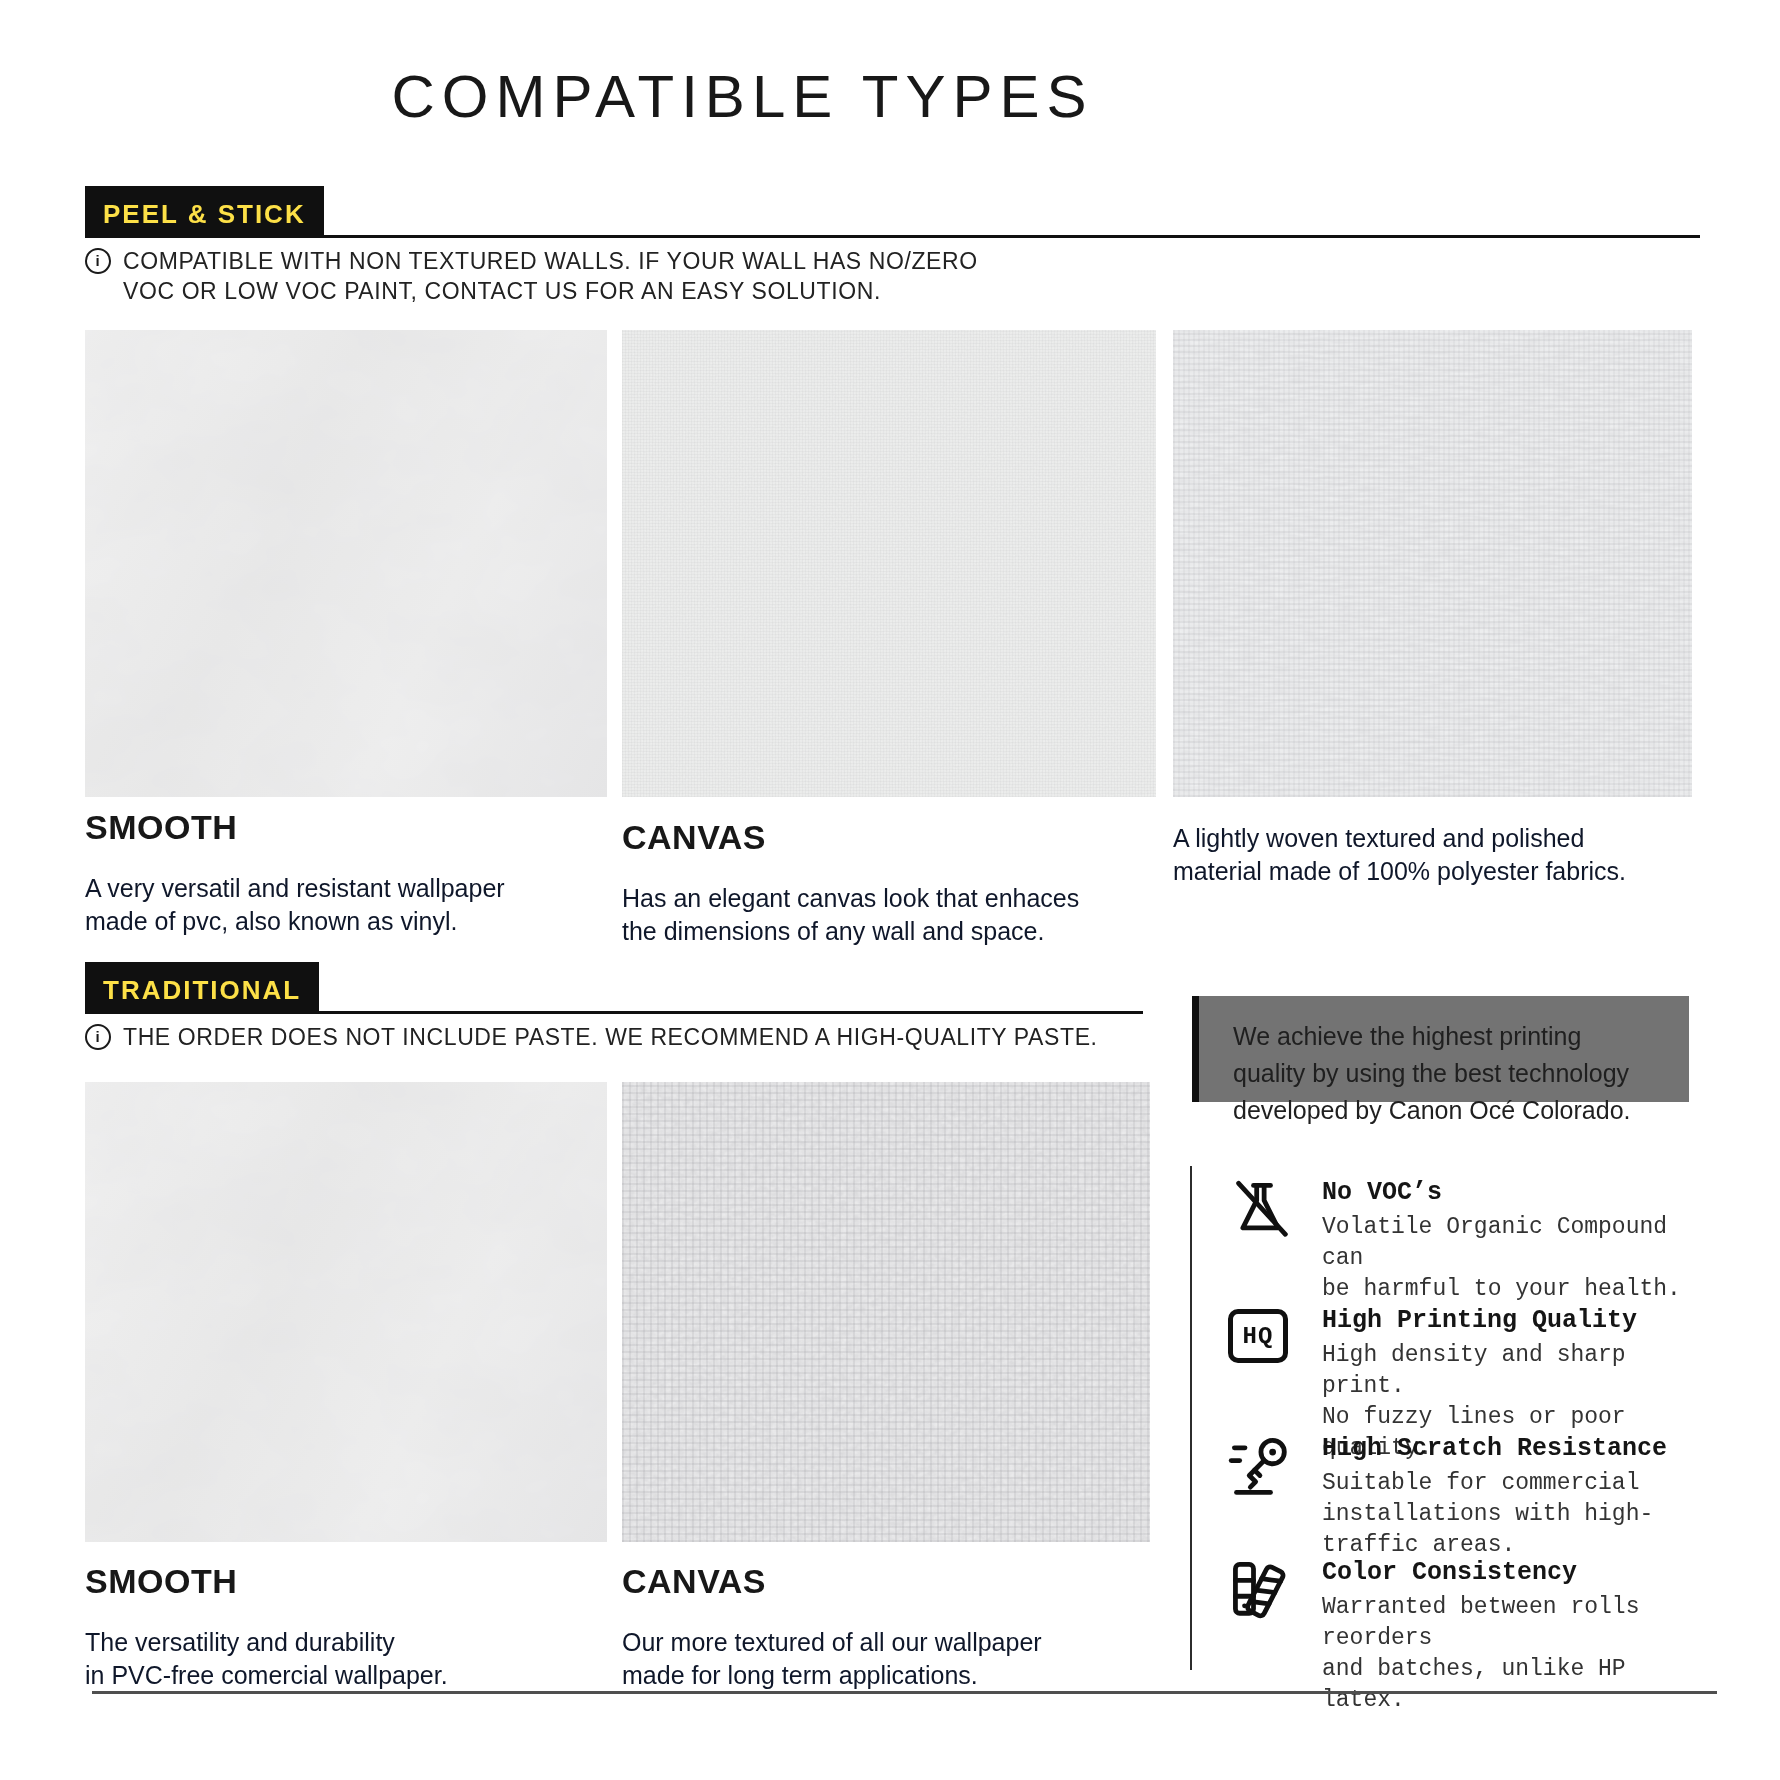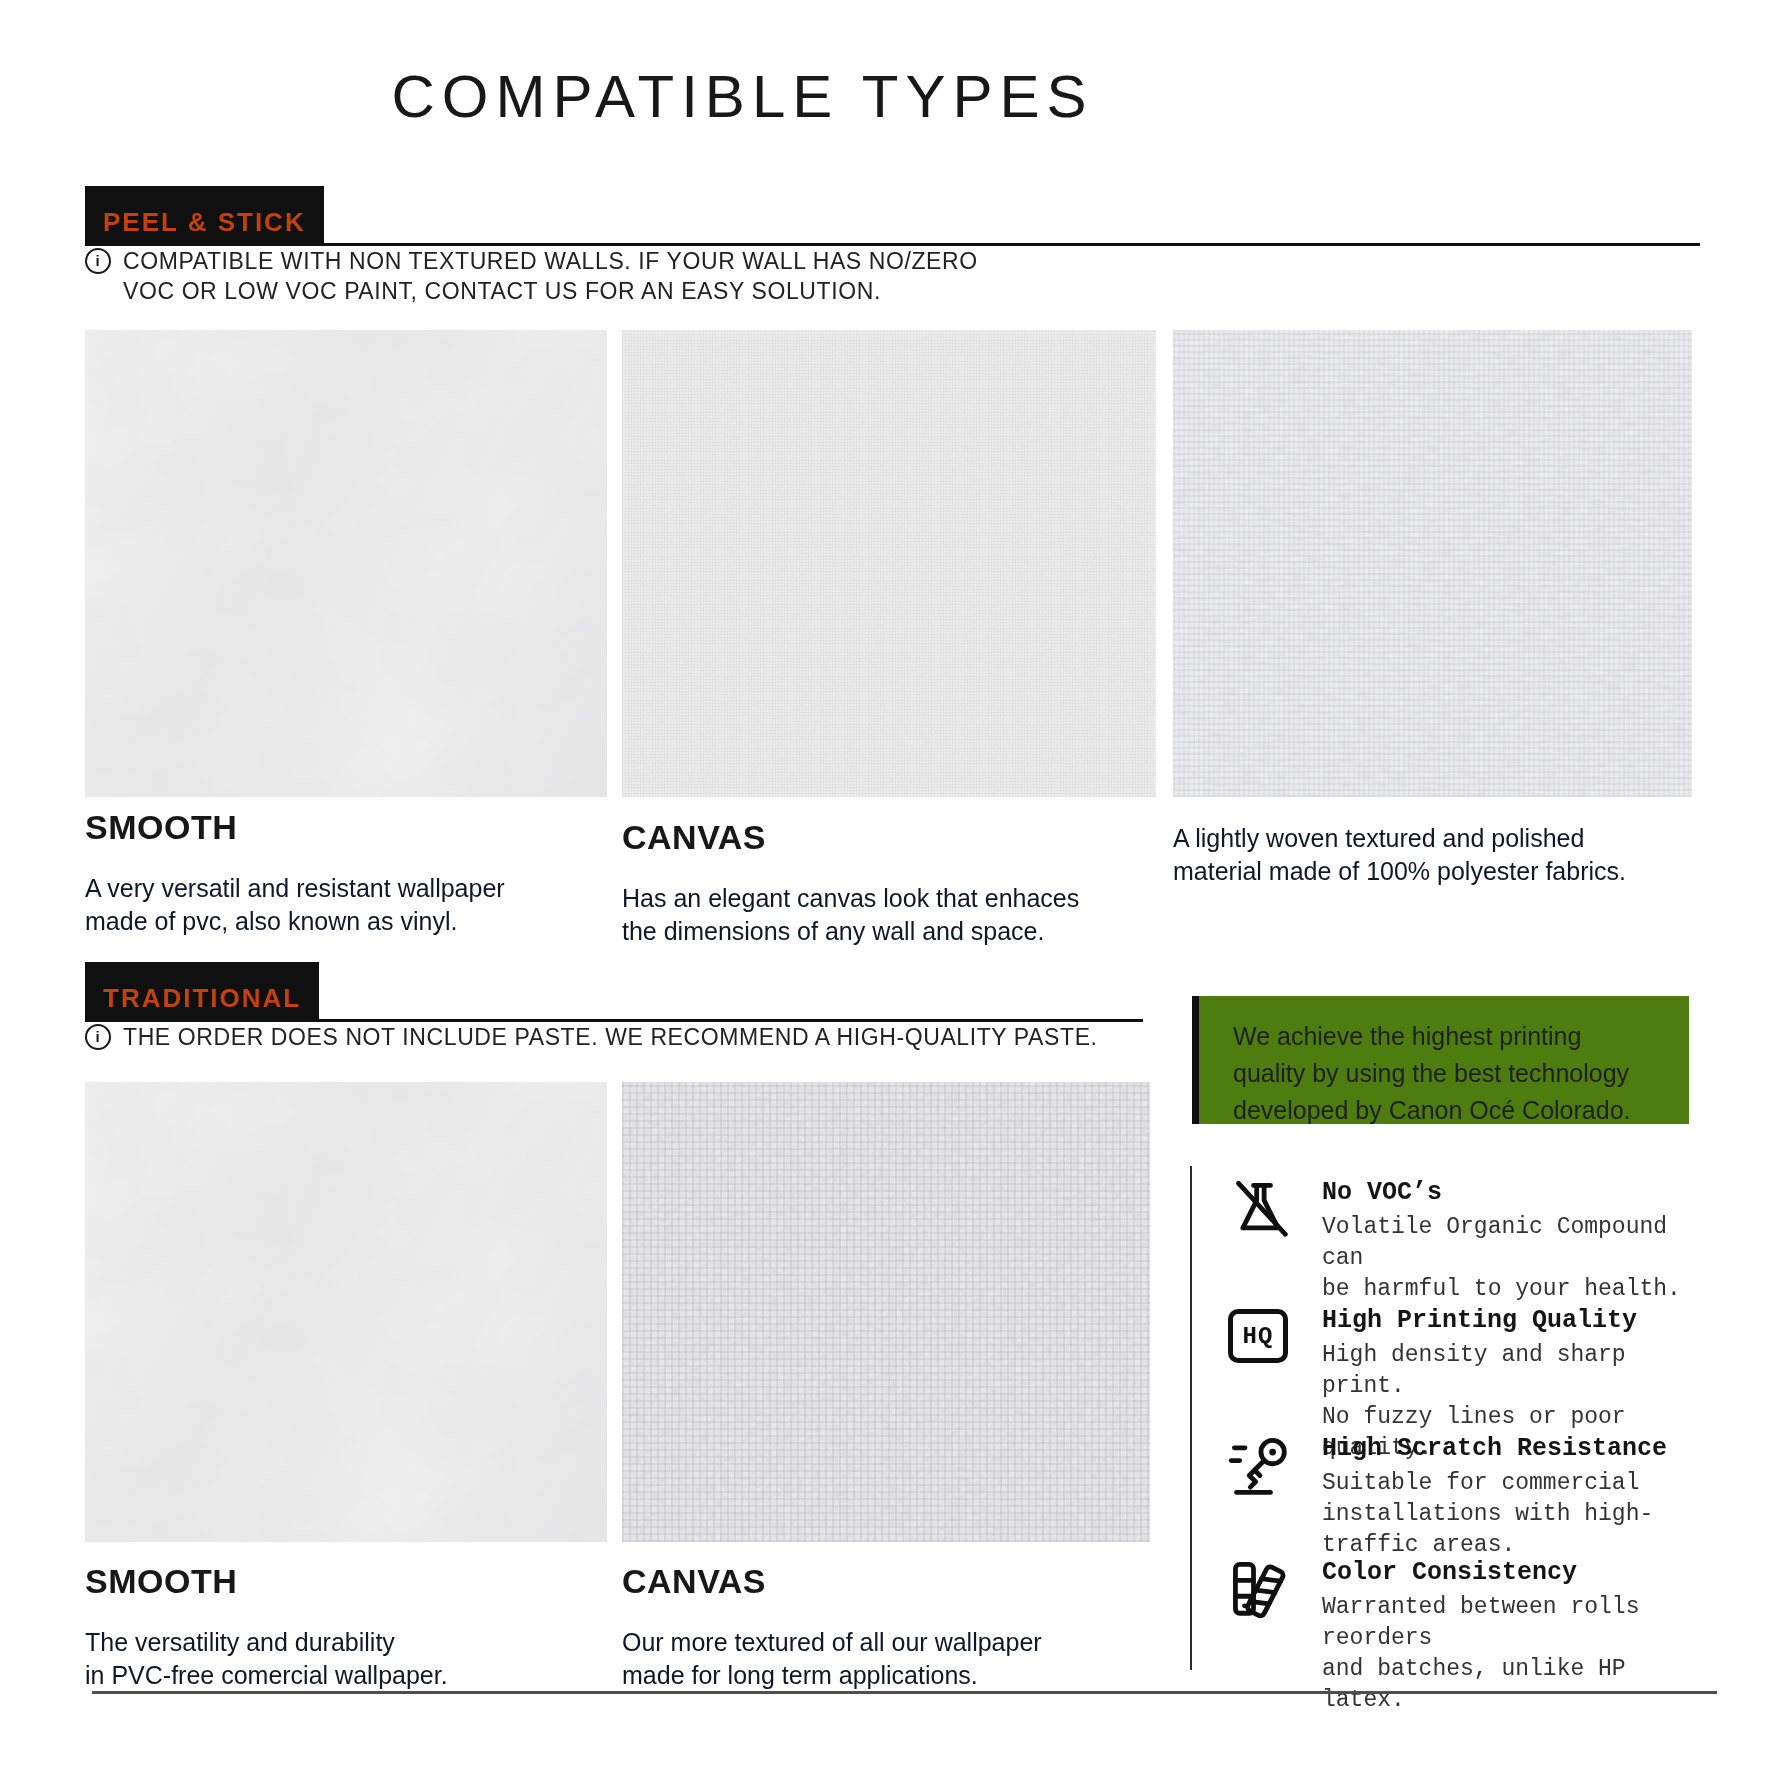--- a/index.html
+++ b/index.html
@@ -3,22 +3,22 @@
 <meta charset="utf-8">
 <style>
   html,body{margin:0;padding:0;background:#fff;}
   .page{position:relative;width:1780px;height:1780px;background:#ffffff;
         font-family:"Liberation Sans",sans-serif;color:#1c1c1c;overflow:hidden;}
 
   .title{position:absolute;left:85px;top:62px;width:1315px;margin:0;text-align:center;
          font-size:60px;font-weight:400;letter-spacing:7px;color:#181818;}
 
   .sec-head{position:absolute;left:85px;border-bottom:3px solid #101010;line-height:0;}
-  .badge{display:inline-block;background:#101010;color:#c2410c;font-size:26px;font-weight:700;
-         letter-spacing:2px;padding:23px 18px 8px;line-height:26px;}
+  .badge{display:inline-block;background:#101010;color:#fde047;font-size:26px;font-weight:700;
+         letter-spacing:2px;padding:15px 18px 8px;line-height:26px;}
 
   .note{position:absolute;left:85px;display:flex;font-size:23px;letter-spacing:.6px;
         line-height:30px;color:#222;}
   .info-icon{flex:none;width:22px;height:22px;margin:2px 12px 0 0;border:2px solid #1a1a1a;
         border-radius:50%;display:flex;align-items:center;justify-content:center;
         font-size:15px;font-weight:700;font-style:normal;color:#1a1a1a;}
   .note-text{white-space:pre-line;}
 
   .col{position:absolute;}
   .sample{position:relative;width:100%;overflow:hidden;}
@@ -30,21 +30,21 @@
   .tex-linen{background-color:#eff0ef;
      background-image:repeating-linear-gradient(0deg,rgba(120,120,125,.06) 0 1px,transparent 1px 3px),
                       repeating-linear-gradient(90deg,rgba(120,120,125,.06) 0 1px,transparent 1px 3px);}
   .tex-fabric{background-color:#f0f1f2;
      background-image:repeating-linear-gradient(0deg,rgba(110,110,118,.10) 0 2px,transparent 2px 6px),
                       repeating-linear-gradient(90deg,rgba(110,110,118,.07) 0 2px,transparent 2px 5px);}
   .tex-rough{background-color:#ededee;
      background-image:repeating-linear-gradient(0deg,rgba(100,100,108,.12) 0 2px,transparent 2px 7px),
                       repeating-linear-gradient(90deg,rgba(100,100,108,.12) 0 2px,transparent 2px 7px);}
 
-  .callout{position:absolute;left:1192px;top:996px;width:497px;height:128px;background:#4d7c0f;
+  .callout{position:absolute;left:1192px;top:996px;width:497px;height:106px;background:#737373;
            border-left:7px solid #101010;box-sizing:border-box;}
   .callout p{margin:22px 0 0 34px;font-size:25px;line-height:37px;color:#1f1f1f;white-space:pre-line;}
 
   .vrule{position:absolute;left:1190px;top:1166px;width:2px;height:504px;background:#2c2c2c;}
 
   .feature{position:absolute;left:1228px;width:492px;display:flex;font-family:Liberation Mono, monospace;}
   .f-icon{flex:none;width:76px;height:76px;}
   .f-icon svg{width:68px;height:68px;stroke:#101010;fill:none;stroke-width:4.5;
               stroke-linecap:round;stroke-linejoin:round;}
   .f-body{margin-left:18px;}

